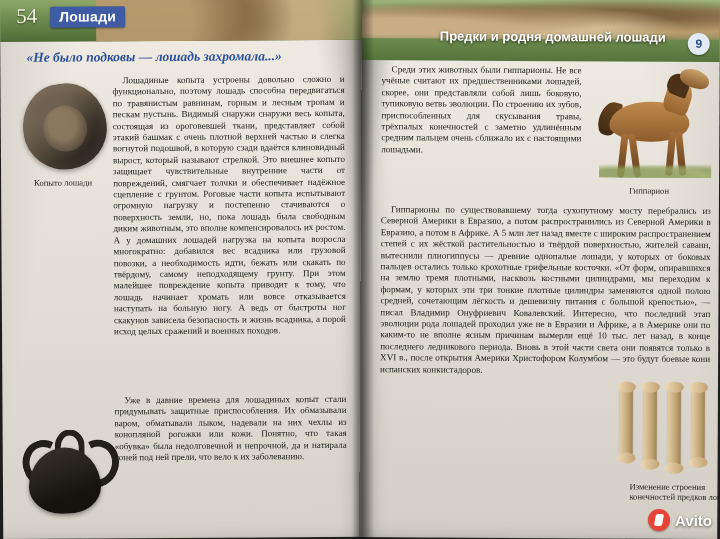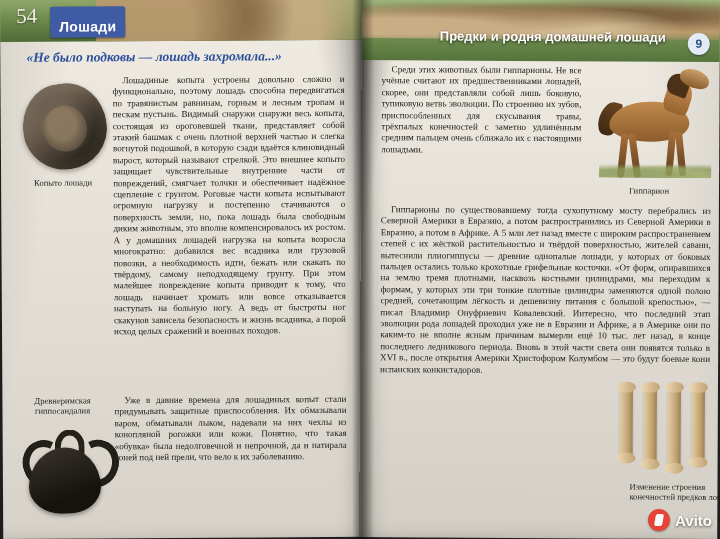--- a/index.html
+++ b/index.html
@@ -76,21 +76,21 @@
     font-family: "Liberation Serif", serif;
     text-shadow: 0 1px 2px rgba(0,0,0,0.5);
   }
   .chapter-tag {
     position: absolute;
     left: 50px; top: 7px;
     background: #3f5ba3;
     color: #ffffff;
     font-size: 14px;
     font-weight: bold;
-    padding: 12px 9px 3px 9px;
+    padding: 2px 9px 3px 9px;
     border-radius: 2px;
     font-family: "Liberation Sans", sans-serif;
     letter-spacing: 0.3px;
     box-shadow: 0 1px 2px rgba(0,0,0,0.4);
   }
 
   .header-strip-right {
     position: absolute;
     left: 0; top: 0;
     width: 358px; height: 62px;
@@ -418,21 +418,20 @@
     <div class="col l-col-main">
       <p>Лошадиные копыта устроены довольно сложно и функционально, поэтому лошадь способна передвигаться по травянистым равнинам, горным и лесным тропам и пескам пустынь. Видимый снаружи снаружи весь копыта, состоящая из ороговевшей ткани, представляет собой этакий башмак с очень плотной верхней частью и слегка вогнутой подошвой, в которую сзади вдаётся клиновидный вырост, который называют стрелкой. Это внешнее копыто защищает чувствительные внутренние части от повреждений, смягчает толчки и обеспечивает надёжное сцепление с грунтом. Роговые части копыта испытывают огромную нагрузку и постепенно стачиваются о поверхность земли, но, пока лошадь была свободным диким животным, это вполне компенсировалось их ростом. А у домашних лошадей нагрузка на копыта возросла многократно: добавился вес всадника или грузовой повозки, а необходимость идти, бежать или скакать по твёрдому, самому неподходящему грунту. При этом малейшее повреждение копыта приводит к тому, что лошадь начинает хромать или вовсе отказывается наступать на больную ногу. А ведь от быстроты ног скакунов зависела безопасность и жизнь всадника, а порой исход целых сражений и военных походов.</p>
     </div>
 
     <div class="col l-col-mid"></div>
 
     <div class="col l-col-lower-right">
       <p>Уже в давние времена для лошадиных копыт стали придумывать защитные приспособления. Их обмазывали варом, обматывали лыком, надевали на них чехлы из конопляной рогожки или кожи. Понятно, что такая «обувка» была недолговечной и непрочной, да и натирала коней под ней прели, что вело к их заболеванию.</p>
     </div>
 
-    <div class="caption" style="left:10px; top:396px; width:100px;">Древнеримская гиппосандалия</div>
     <div class="sandal">
       <div class="sandal-hook"></div>
       <div class="sandal-loop-l"></div>
       <div class="sandal-loop-r"></div>
       <div class="sandal-body"></div>
     </div>
   </div>
 
   <div class="page-right">
 

